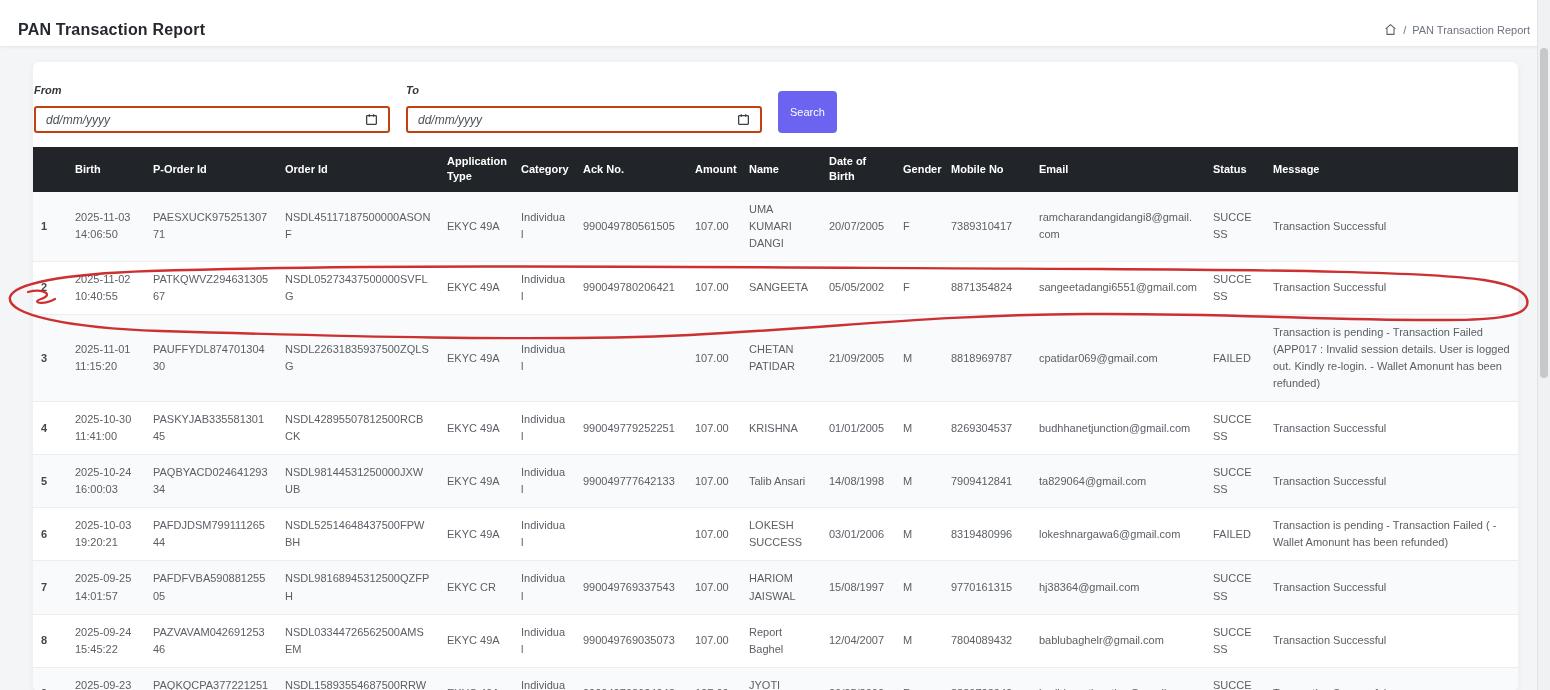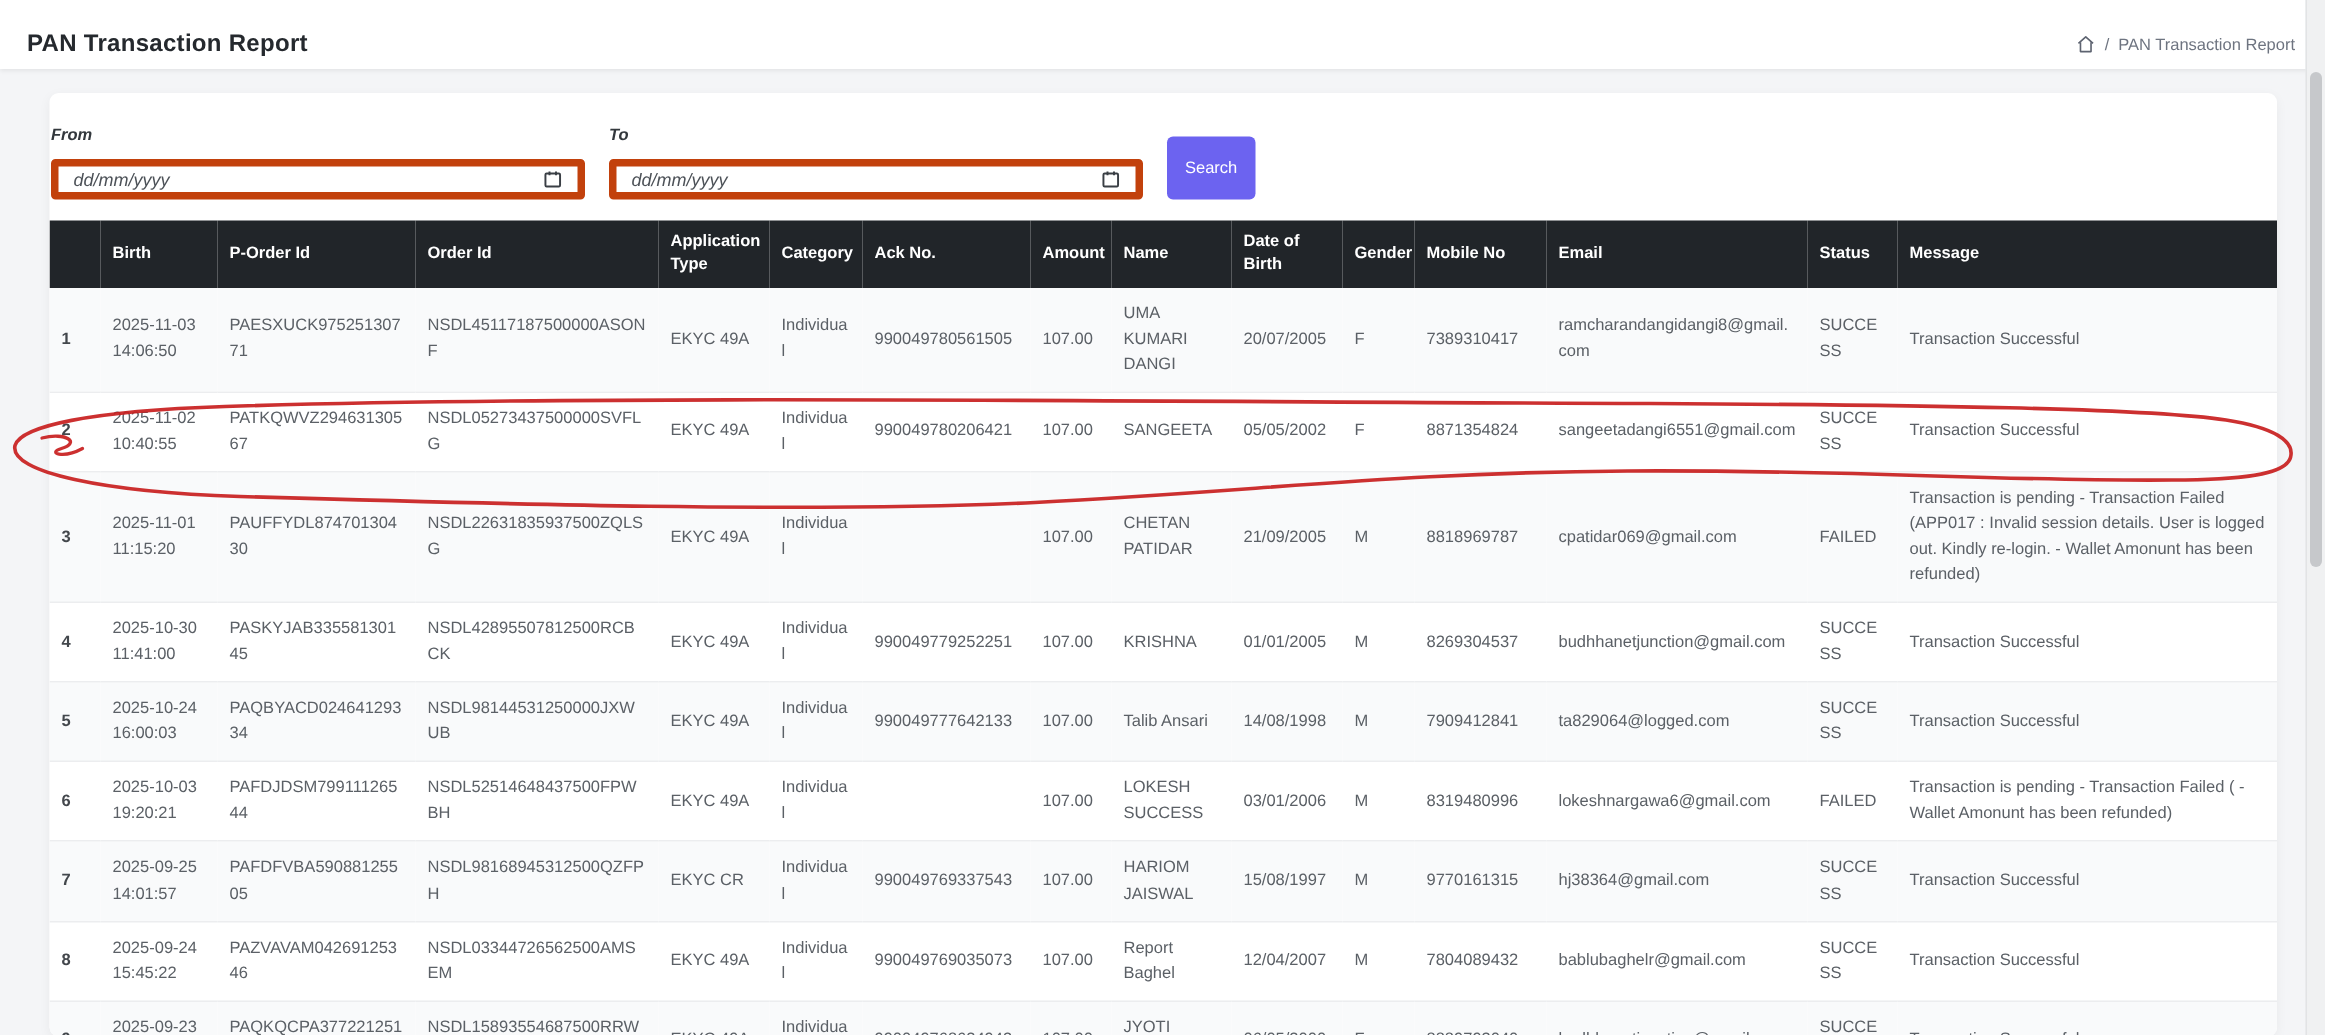--- a/index.html
+++ b/index.html
@@ -26,21 +26,21 @@
     margin:16px 0 0 33px; width:1485px; height:629px;
     background:#ffffff; border-radius:6px;
     box-shadow:0 2px 8px rgba(0,0,0,.05);
     overflow:hidden; position:relative; z-index:1;
   }
   
   .filters { display:flex; align-items:flex-end; padding:22px 0 14px 1px; }
   .fgroup { display:flex; flex-direction:column; width:356px; margin-right:16px;font-style:italic; }
   .flabel { font-size:11px; font-weight:bold; color:#33383d; margin-bottom:10px; }
   .dinput {
-    height:27px; border:5px solid #c2410c; border-radius:3px; background:#fff;
+    height:27px; border:2px solid #c2410c; border-radius:3px; background:#fff;
     display:flex; align-items:center; justify-content:space-between;
     padding:0 10px; font-size:12px; color:#4d5258; cursor:text;
   }
   .dinput .ph { color:#4d5258; }
   .search-btn {
     height:42px; padding:0 12px; margin-bottom:0px;
     background:var(--accent,#6c63f0); color:#fff;
     border:none; border-radius:4px; font-size:11px; cursor:pointer;
     font-family:"Liberation Sans", sans-serif;
   }
@@ -235,21 +235,21 @@
           <td class="col-p_order_id">PAQBYACD02464129334</td>
           <td class="col-order_id">NSDL98144531250000JXWUB</td>
           <td class="col-application_type">EKYC 49A</td>
           <td class="col-category">Individual</td>
           <td class="col-ack_no">990049777642133</td>
           <td class="col-amount">107.00</td>
           <td class="col-name">Talib Ansari</td>
           <td class="col-dob">14/08/1998</td>
           <td class="col-gender">M</td>
           <td class="col-mobile_no">7909412841</td>
-          <td class="col-email">ta829064@logged.com</td>
+          <td class="col-email">ta829064@gmail.com</td>
           <td class="col-status">SUCCESS</td>
           <td class="col-message">Transaction Successful</td>
         </tr>
         <tr>
           <td class="col-idx">6</td>
           <td class="col-date">2025-10-03 19:20:21</td>
           <td class="col-p_order_id">PAFDJDSM79911126544</td>
           <td class="col-order_id">NSDL52514648437500FPWBH</td>
           <td class="col-application_type">EKYC 49A</td>
           <td class="col-category">Individual</td>

